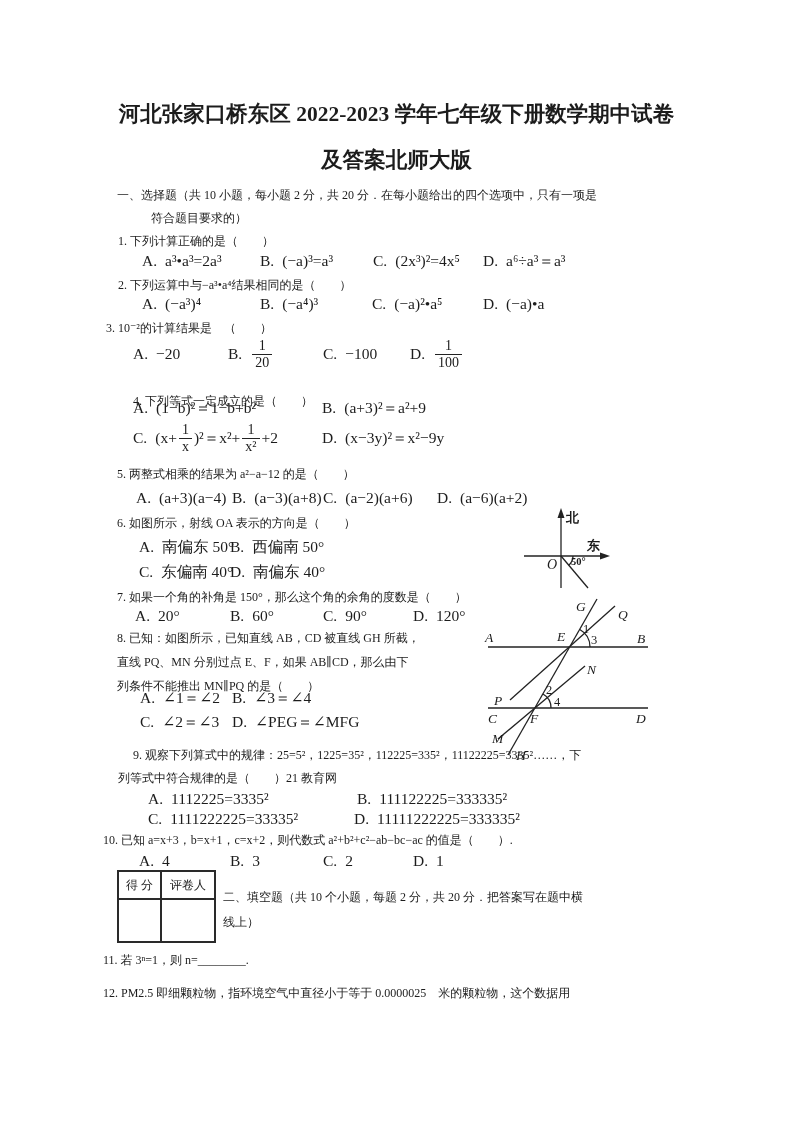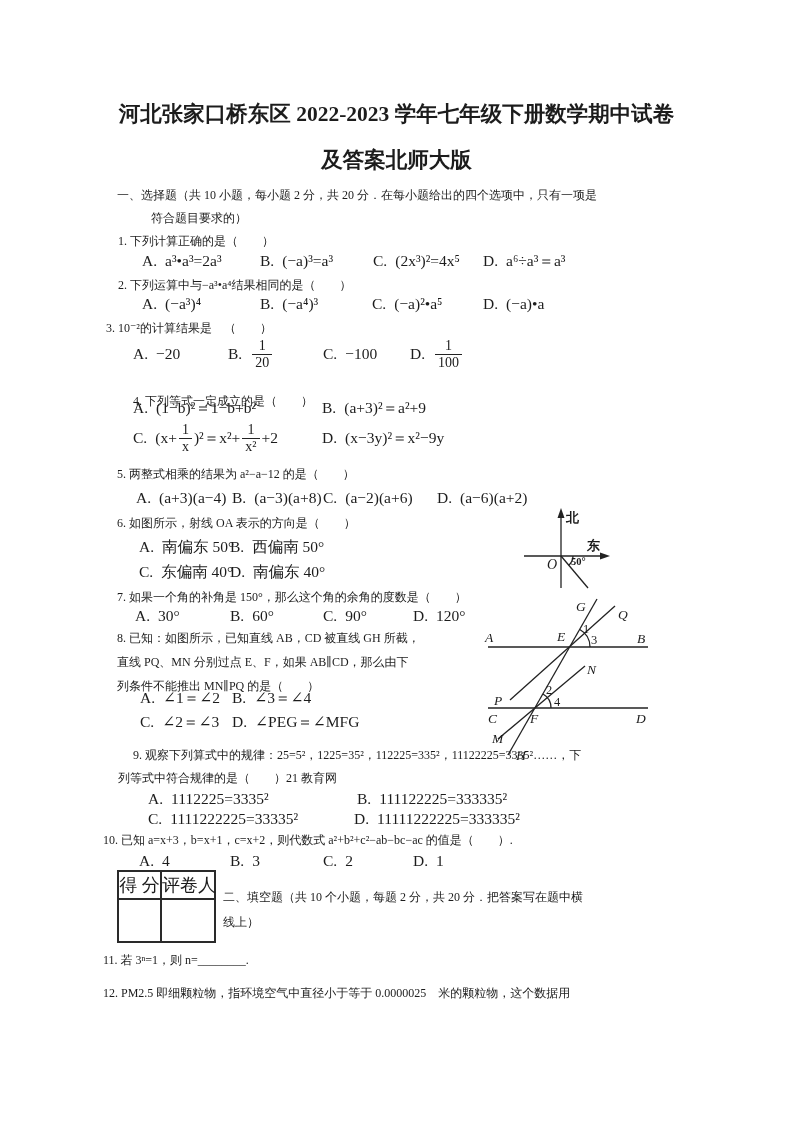--- a/index.html
+++ b/index.html
@@ -10,21 +10,21 @@
          font-size:21.5px;line-height:30px;white-space:pre;}
   .row{position:absolute;left:0;width:100%;height:22px;}
   .opt{position:absolute;top:0;height:100%;display:flex;align-items:center;white-space:pre;font-size:15.5px;}
   .opt .lbl{margin-right:8px;}
   .frac{display:inline-block;text-align:center;line-height:1.12;font-size:14px;vertical-align:middle;margin:0 2px;}
   .frac .fn{display:block;padding:0 3px;border-bottom:1.2px solid #222;}
   .frac .fd{display:block;padding:0 3px;}
   .score-table{position:absolute;left:117px;top:870px;width:95px;height:69px;
                border:2px solid #2a2a2a;display:grid;grid-template-columns:43px 1fr;grid-template-rows:28px 1fr;}
   .st-cell{border-right:2px solid #2a2a2a;border-bottom:2px solid #2a2a2a;
-           display:flex;align-items:center;justify-content:center;font-size:18px;white-space:pre;}
+           display:flex;align-items:center;justify-content:center;font-size:12px;white-space:pre;}
   .st-cell.last-col{border-right:none;}
   .st-cell.last-row{border-bottom:none;}
   svg{position:absolute;overflow:visible;}
   svg line, svg path{stroke:#222;stroke-width:1.3;fill:none;}
   svg .axis-arrow{fill:#222;stroke:none;}
   svg text{fill:#1c1c1c;font-family:"Liberation Serif","DejaVu Serif",serif;}
   svg text.pt{font-style:italic;font-size:13.5px;}
   svg text.cjk{font-size:13px;font-weight:bold;}
   svg text.ang{font-size:12.5px;}
   svg text.deg{font-size:10.5px;font-weight:bold;}
@@ -87,21 +87,21 @@
     <span class="opt" style="left:139px"><span class="lbl">A.</span><span>南偏东 50°</span></span>
     <span class="opt" style="left:230px"><span class="lbl">B.</span><span>西偏南 50°</span></span>
   </div>
   <div class="row" style="top:561px">
     <span class="opt" style="left:139px"><span class="lbl">C.</span><span>东偏南 40°</span></span>
     <span class="opt" style="left:230px"><span class="lbl">D.</span><span>南偏东 40°</span></span>
   </div>
 
   <div class="ln" style="left:117px;top:586px">7. 如果一个角的补角是 150°，那么这个角的余角的度数是（　　）</div>
   <div class="row" style="top:605px">
-    <span class="opt" style="left:135px"><span class="lbl">A.</span><span>30°</span></span>
+    <span class="opt" style="left:135px"><span class="lbl">A.</span><span>20°</span></span>
     <span class="opt" style="left:230px"><span class="lbl">B.</span><span>60°</span></span>
     <span class="opt" style="left:323px"><span class="lbl">C.</span><span>90°</span></span>
     <span class="opt" style="left:413px"><span class="lbl">D.</span><span>120°</span></span>
   </div>
 
   <div class="ln" style="left:117px;top:627px">8. 已知：如图所示，已知直线 AB，CD 被直线 GH 所截，</div>
   <div class="ln" style="left:117px;top:651px">直线 PQ、MN 分别过点 E、F，如果 AB∥CD，那么由下</div>
   <div class="ln" style="left:117px;top:675px">列条件不能推出 MN∥PQ 的是（　　）</div>
   <div class="row" style="top:687px">
     <span class="opt" style="left:140px"><span class="lbl">A.</span><span>∠1＝∠2</span></span>

